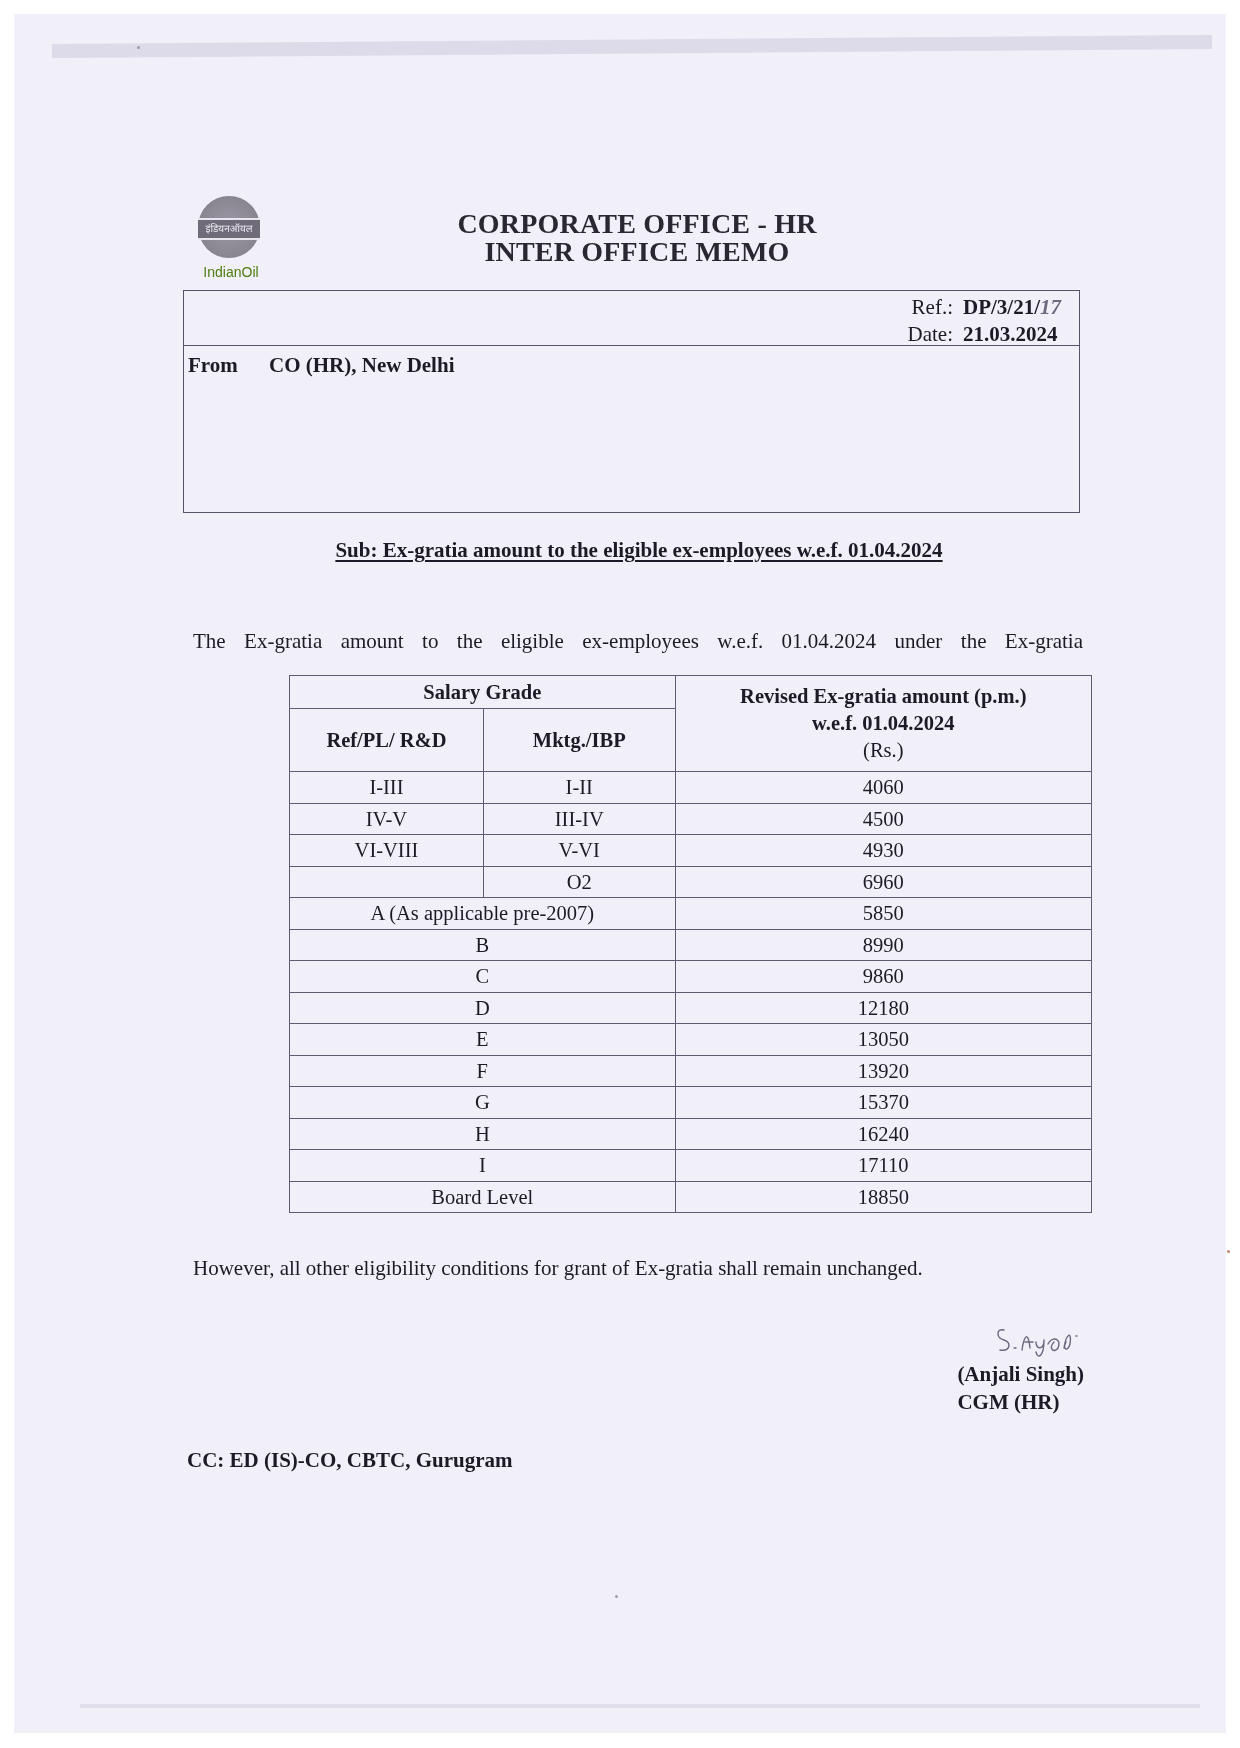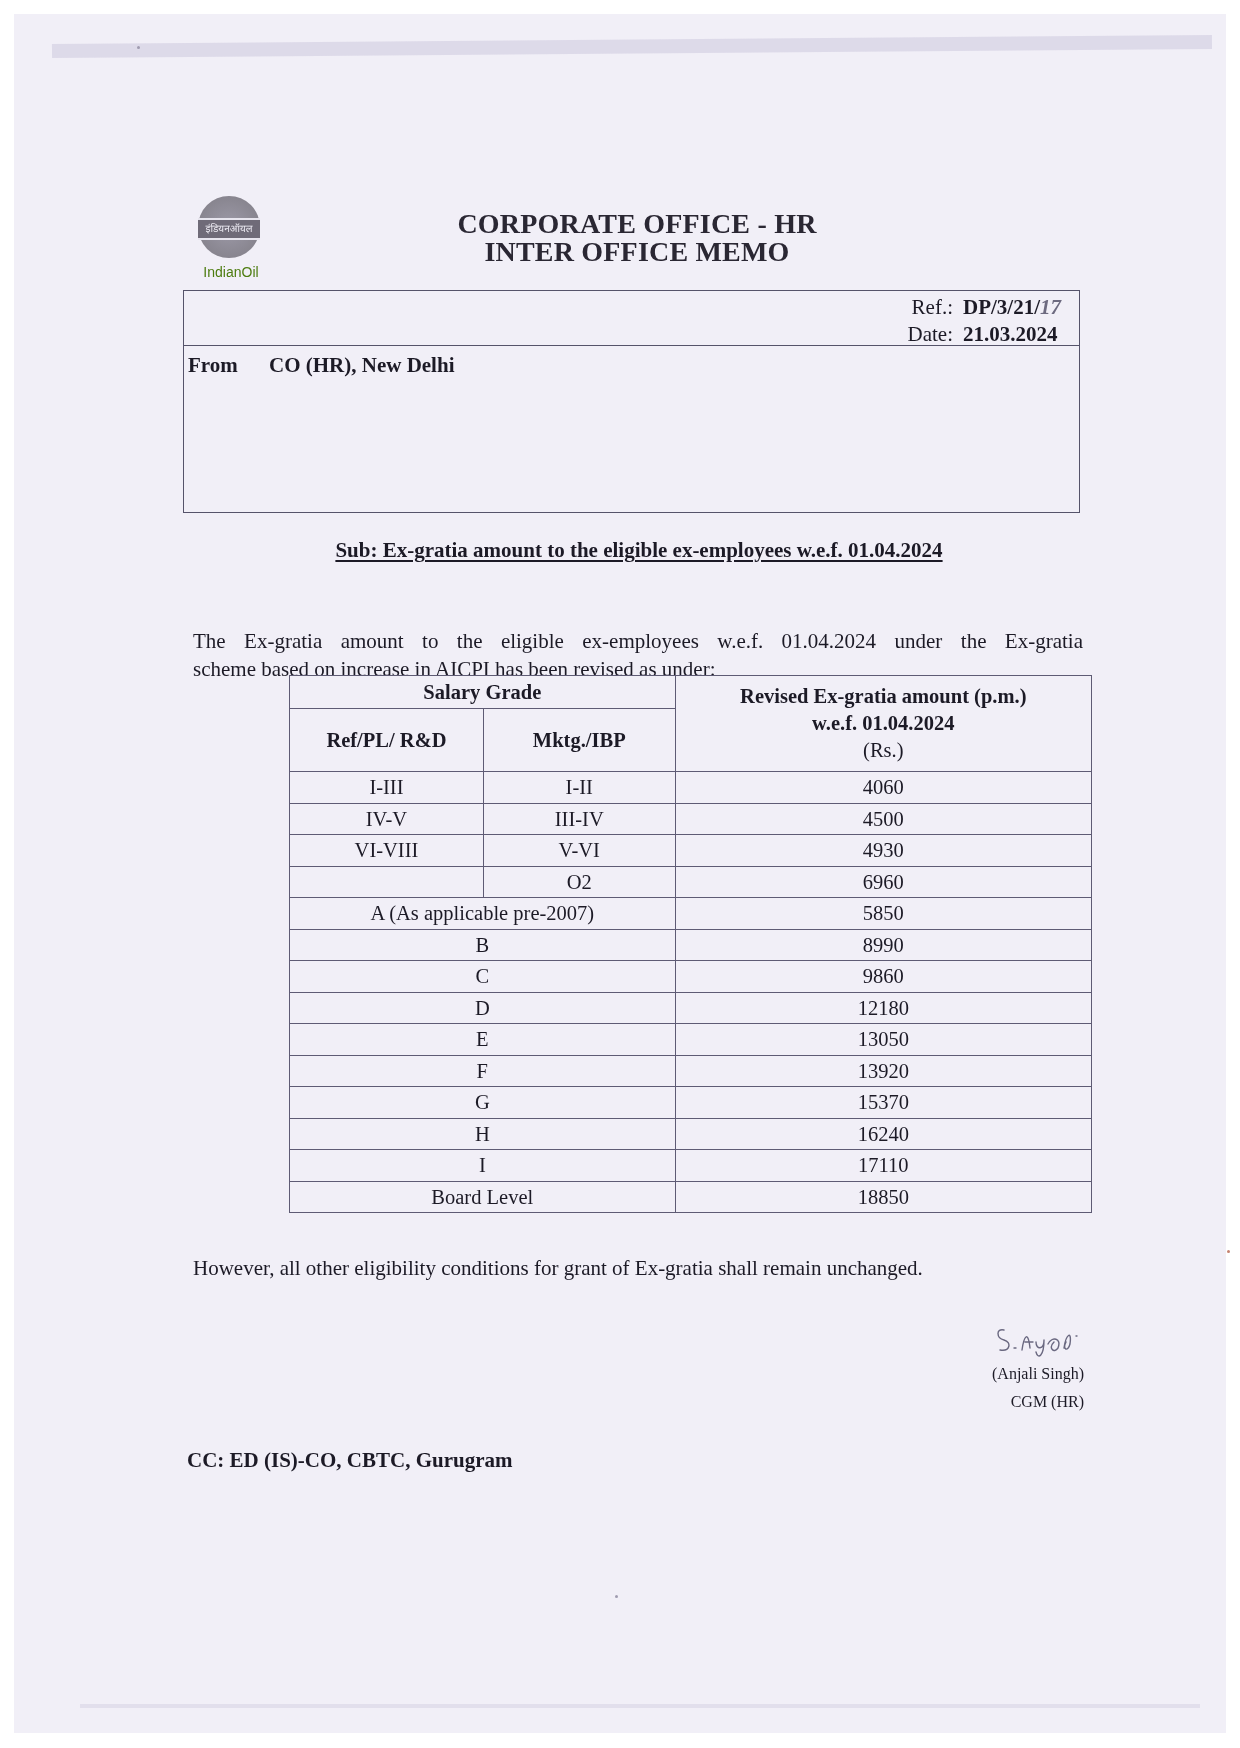--- a/index.html
+++ b/index.html
@@ -45,21 +45,21 @@
   table.grades td, table.grades th { border:1.5px solid #5e5b74; text-align:center; padding:0; height:30.5px; line-height:26px; font-weight:normal; }
   table.grades th { font-weight:bold; }
   table.grades th.sg { height:32px; }
   table.grades th.sub { height:62px; }
   table.grades th.amt { line-height:27px; }
   table.grades th.amt .rs { font-weight:normal; }
   col.c1 { width:170px; } col.c2 { width:168px; } col.c3 { width:365px; }
 
   .closing { position:absolute; left:193px; top:1256px; font-size:21px; }
   .sigscribble { position:absolute; left:992px; top:1322px; width:90px; height:40px; }
-  .signame { position:absolute; right:156px; top:1360px; text-align:right; font-weight:normal; font-size:16px; line-height:28px; }
+  .signame { position:absolute; right:156px; top:1360px; text-align:left; font-weight:bold; font-size:21px; line-height:28px; }
   .cc { position:absolute; left:187px; top:1448px; font-size:21px; font-weight:bold; }
   .dot { position:absolute; width:3px; height:3px; border-radius:50%; background:#a09cb0; }
 </style>
 </head>
 <body>
 
 <div class="paper"></div>
 <div class="scanband"></div>
 <div class="scanband-bottom"></div>
 
@@ -85,21 +85,20 @@
   <div class="divider"></div>
   <div class="fromrow">
     <span class="k">From</span>
     <span>CO (HR), New Delhi</span>
   </div>
 </div>
 
 <div class="subject">Sub:  Ex-gratia amount to the eligible ex-employees w.e.f. 01.04.2024</div>
 <div class="para">
   <div class="para1">The Ex-gratia amount to the eligible ex-employees w.e.f. 01.04.2024 under the Ex-gratia</div>
-  <div>scheme based on increase in AICPI has been revised as under:</div>
 </div>
 
 <table class="grades">
   <colgroup>
       <col class="c1">
       <col class="c2">
       <col class="c3">
     </colgroup>
   <tbody>
       <tr>

